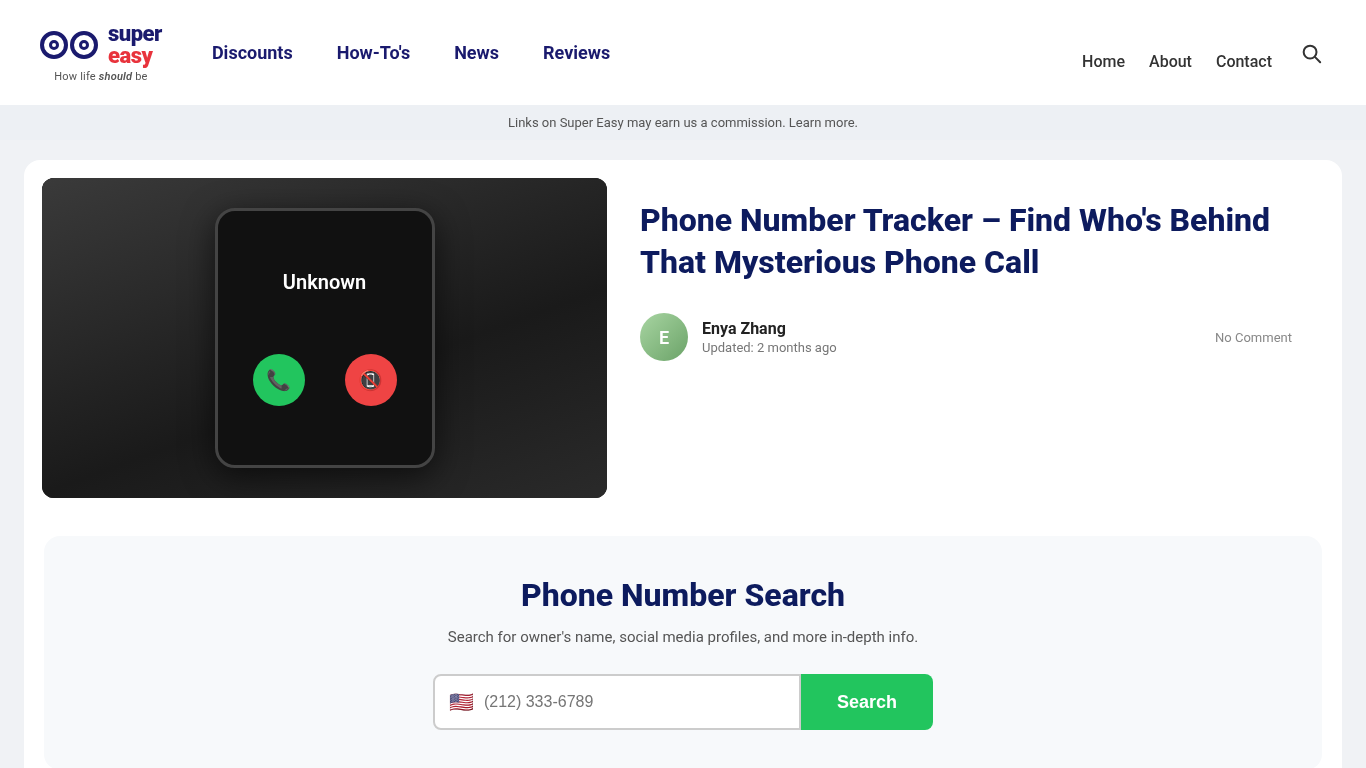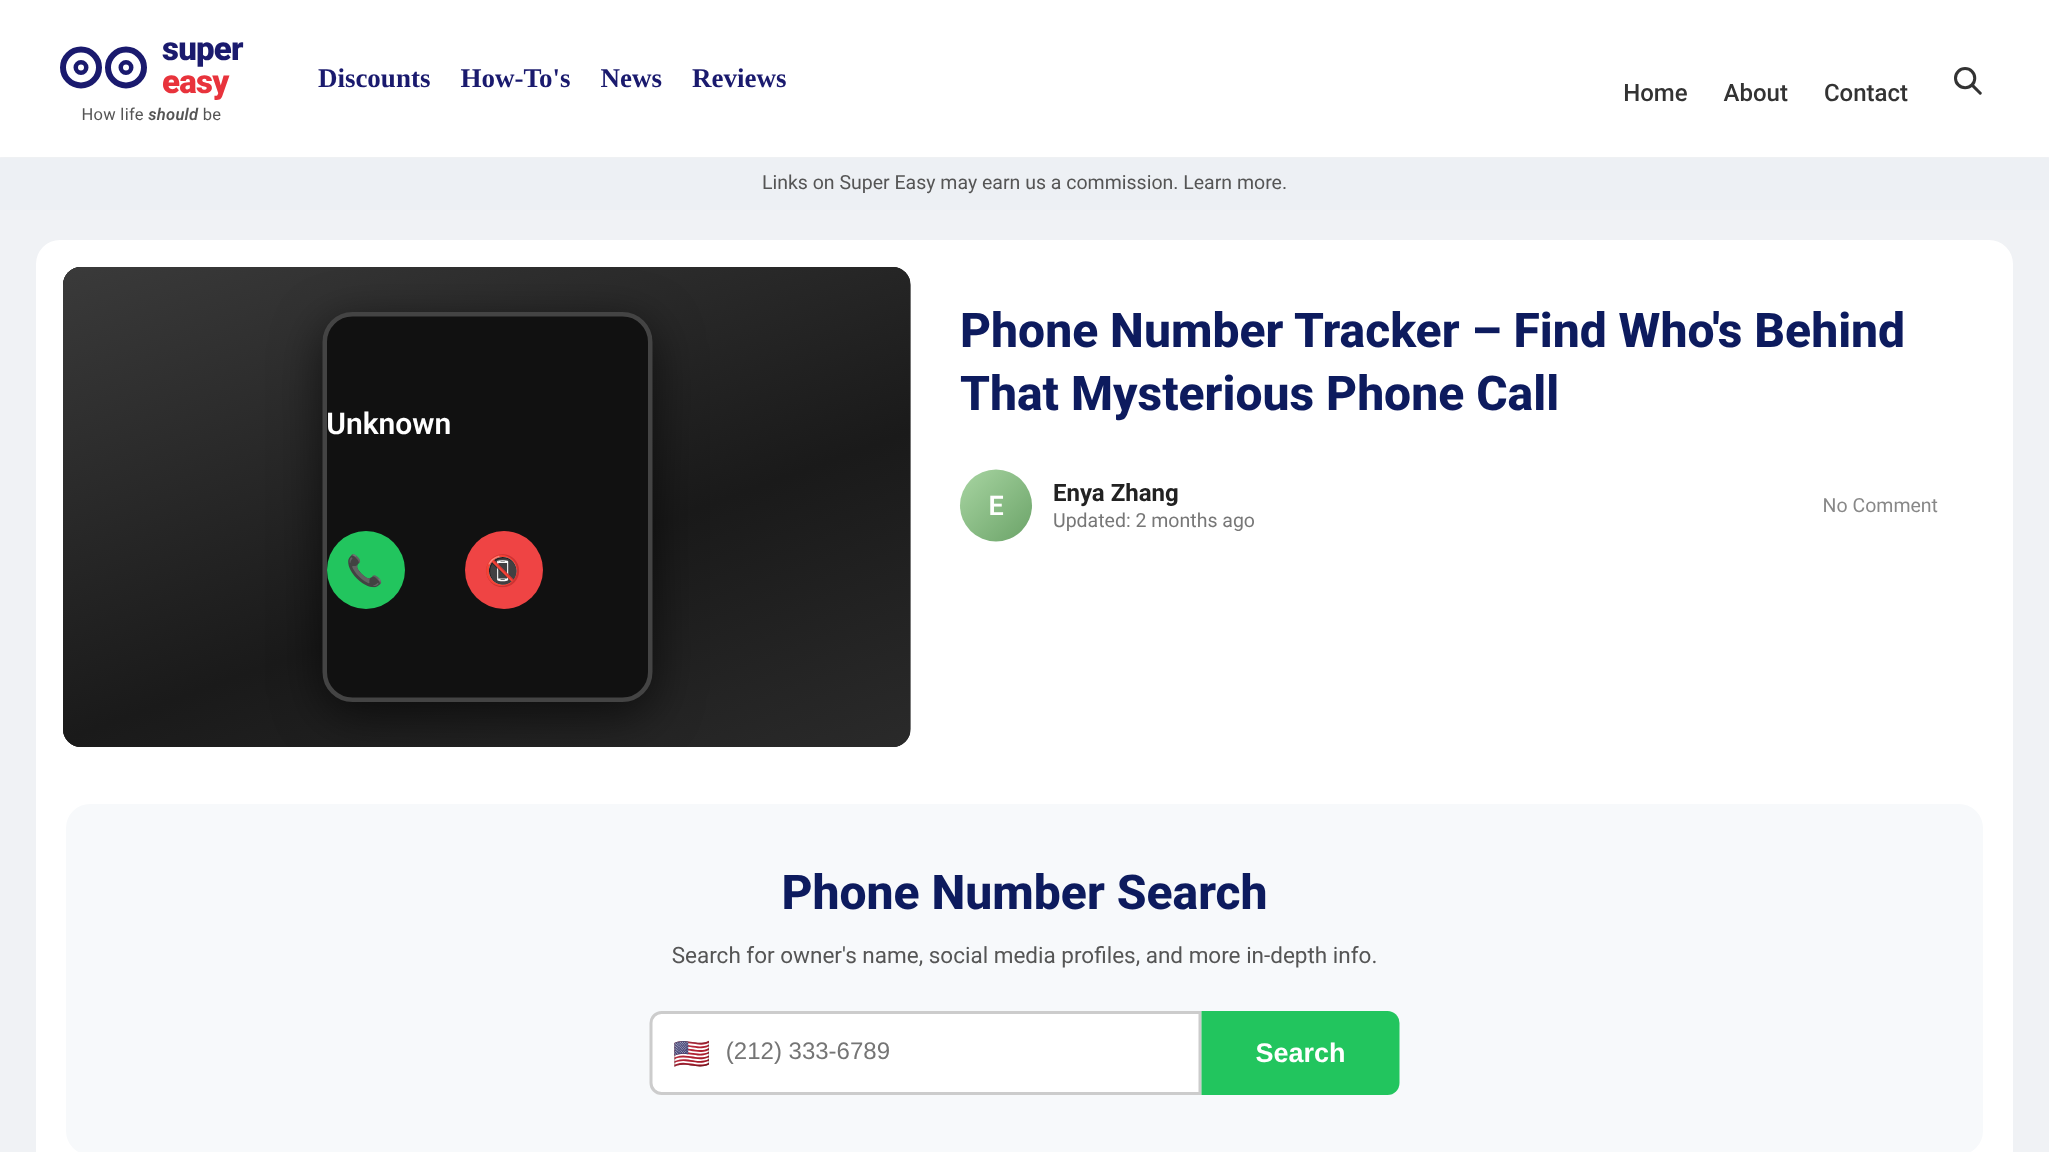--- a/index.html
+++ b/index.html
@@ -74,24 +74,23 @@
       margin-top: 3px;
       letter-spacing: 0.2px;
     }
     .logo-tagline em {
       font-style: italic;
       font-weight: 600;
     }
 
     .main-nav {
       display: flex;
-      gap: 20px;
+      gap: 44px;
       align-items: flex-start;
       flex: 1;
-      font-family: Liberation Serif, serif;
     }
     .main-nav a {
       text-decoration: none;
       color: #1a1a6e;
       font-size: 18px;
       font-weight: 700;
     }
 
     .right-nav {
       display: flex;
@@ -177,20 +176,21 @@
     }
     .phone-screen {
       position: relative;
       width: 220px;
       height: 260px;
       background: #111;
       border-radius: 20px;
       border: 3px solid #444;
       display: flex;
       flex-direction: column;
+      align-items: center;
       justify-content: center;
       box-shadow: 0 8px 32px rgba(0,0,0,0.6);
     }
     .unknown-text {
       color: #fff;
       font-size: 20px;
       font-weight: 600;
       margin-bottom: 40px;
     }
     .call-buttons {

